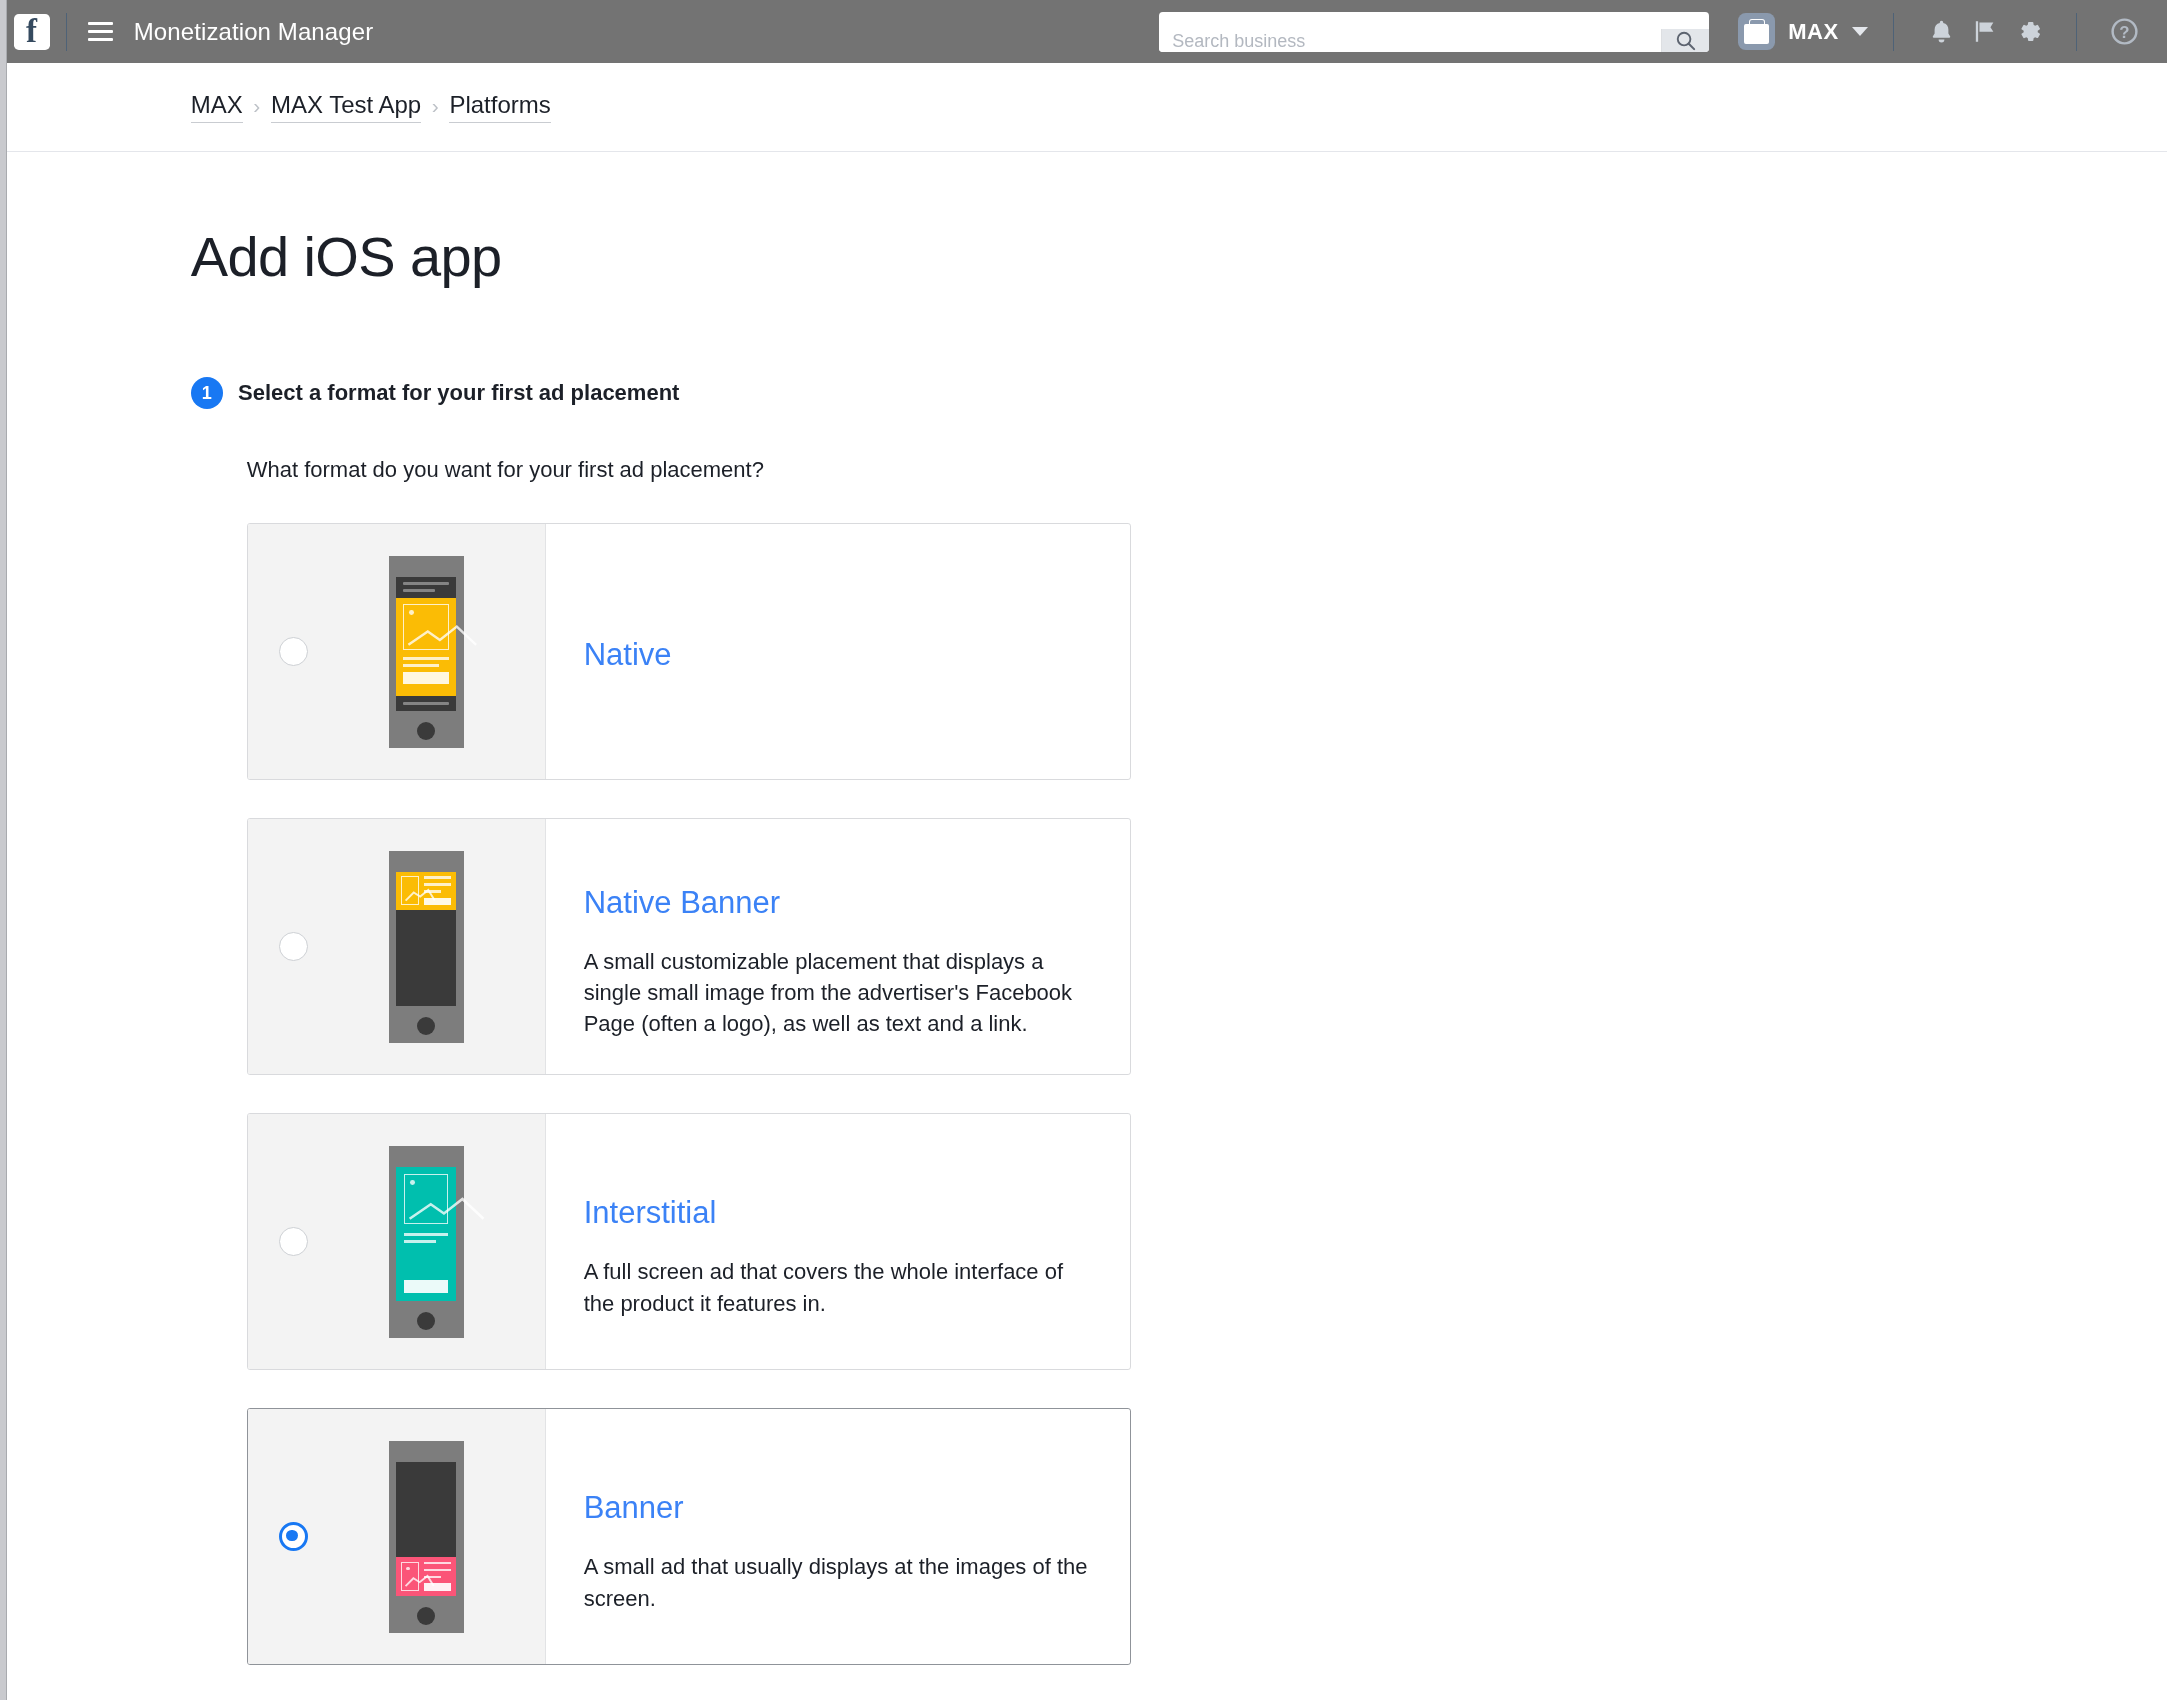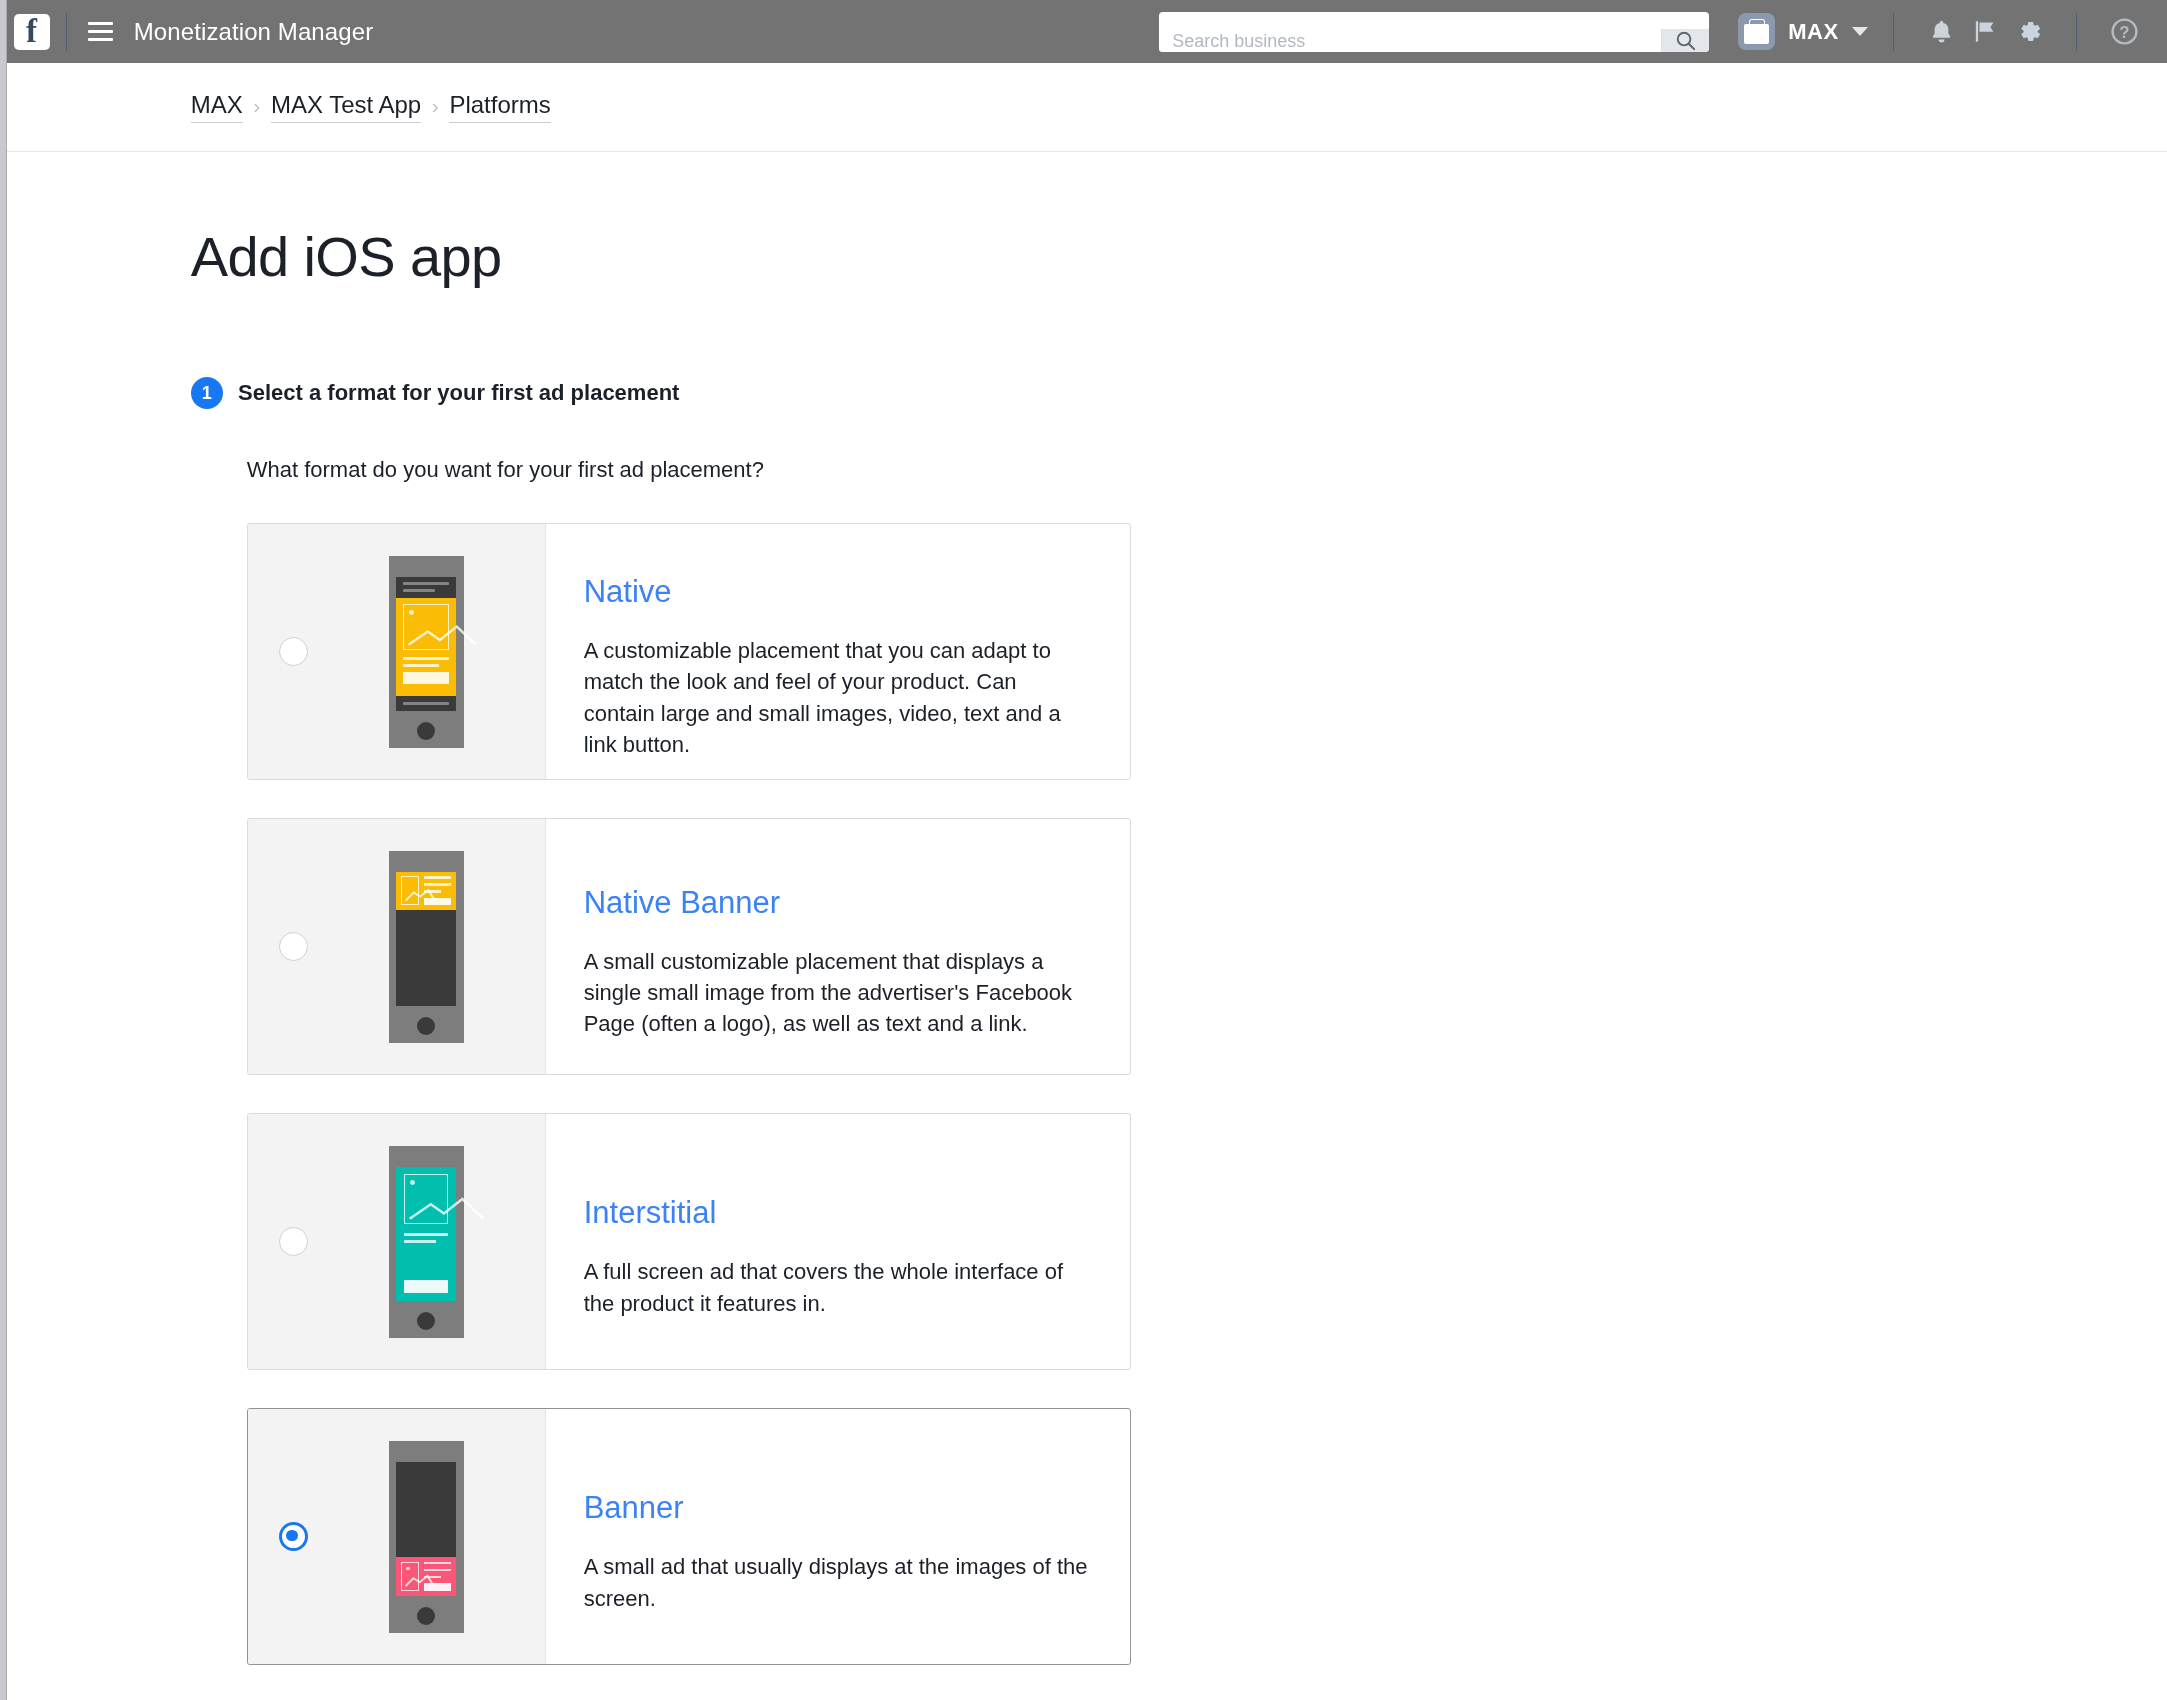--- a/index.html
+++ b/index.html
@@ -437,21 +437,20 @@
                 <div class="nb-foot">
                   <div class="ln" style="width:100%"></div>
                 </div>
               </div>
               <div class="home"></div>
             </div>
           </div>
         </div>
         <div class="card-right">
           <div class="card-name">Native</div>
-          <div class="card-desc">A customizable placement that you can adapt to match the look and feel of your product. Can contain large and small images, video, text and a link button.</div>
         </div>
       </div>
       <div class="card">
         <div class="card-left">
           <div class="radio"></div>
           <div class="phone-wrap">
             <div class="phone">
               <div class="screen">
                 <div style="background:#fbbc05;padding:4.8px;display:flex;gap:4.8px">
                   <div style="width:36%;height:29px;border:1.9px solid rgba(255,255,255,.78);position:relative">

